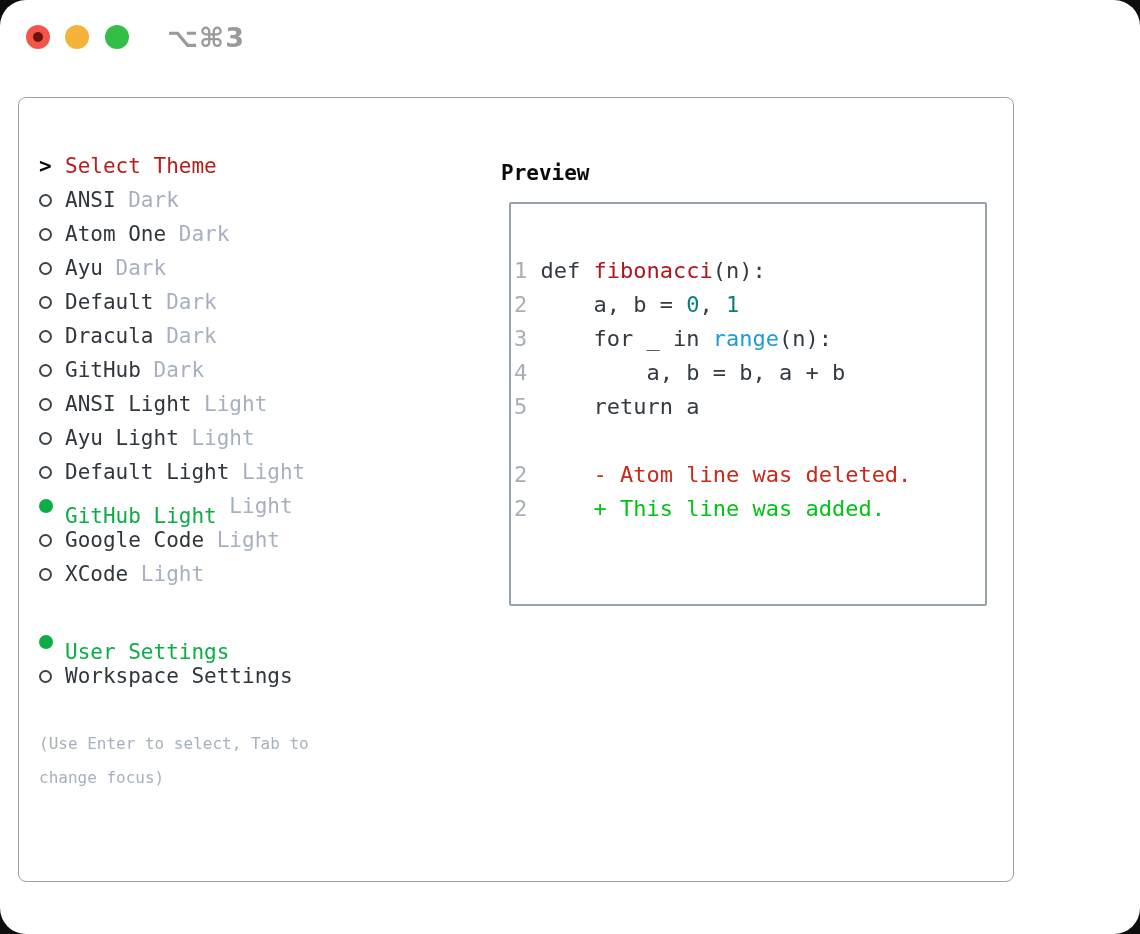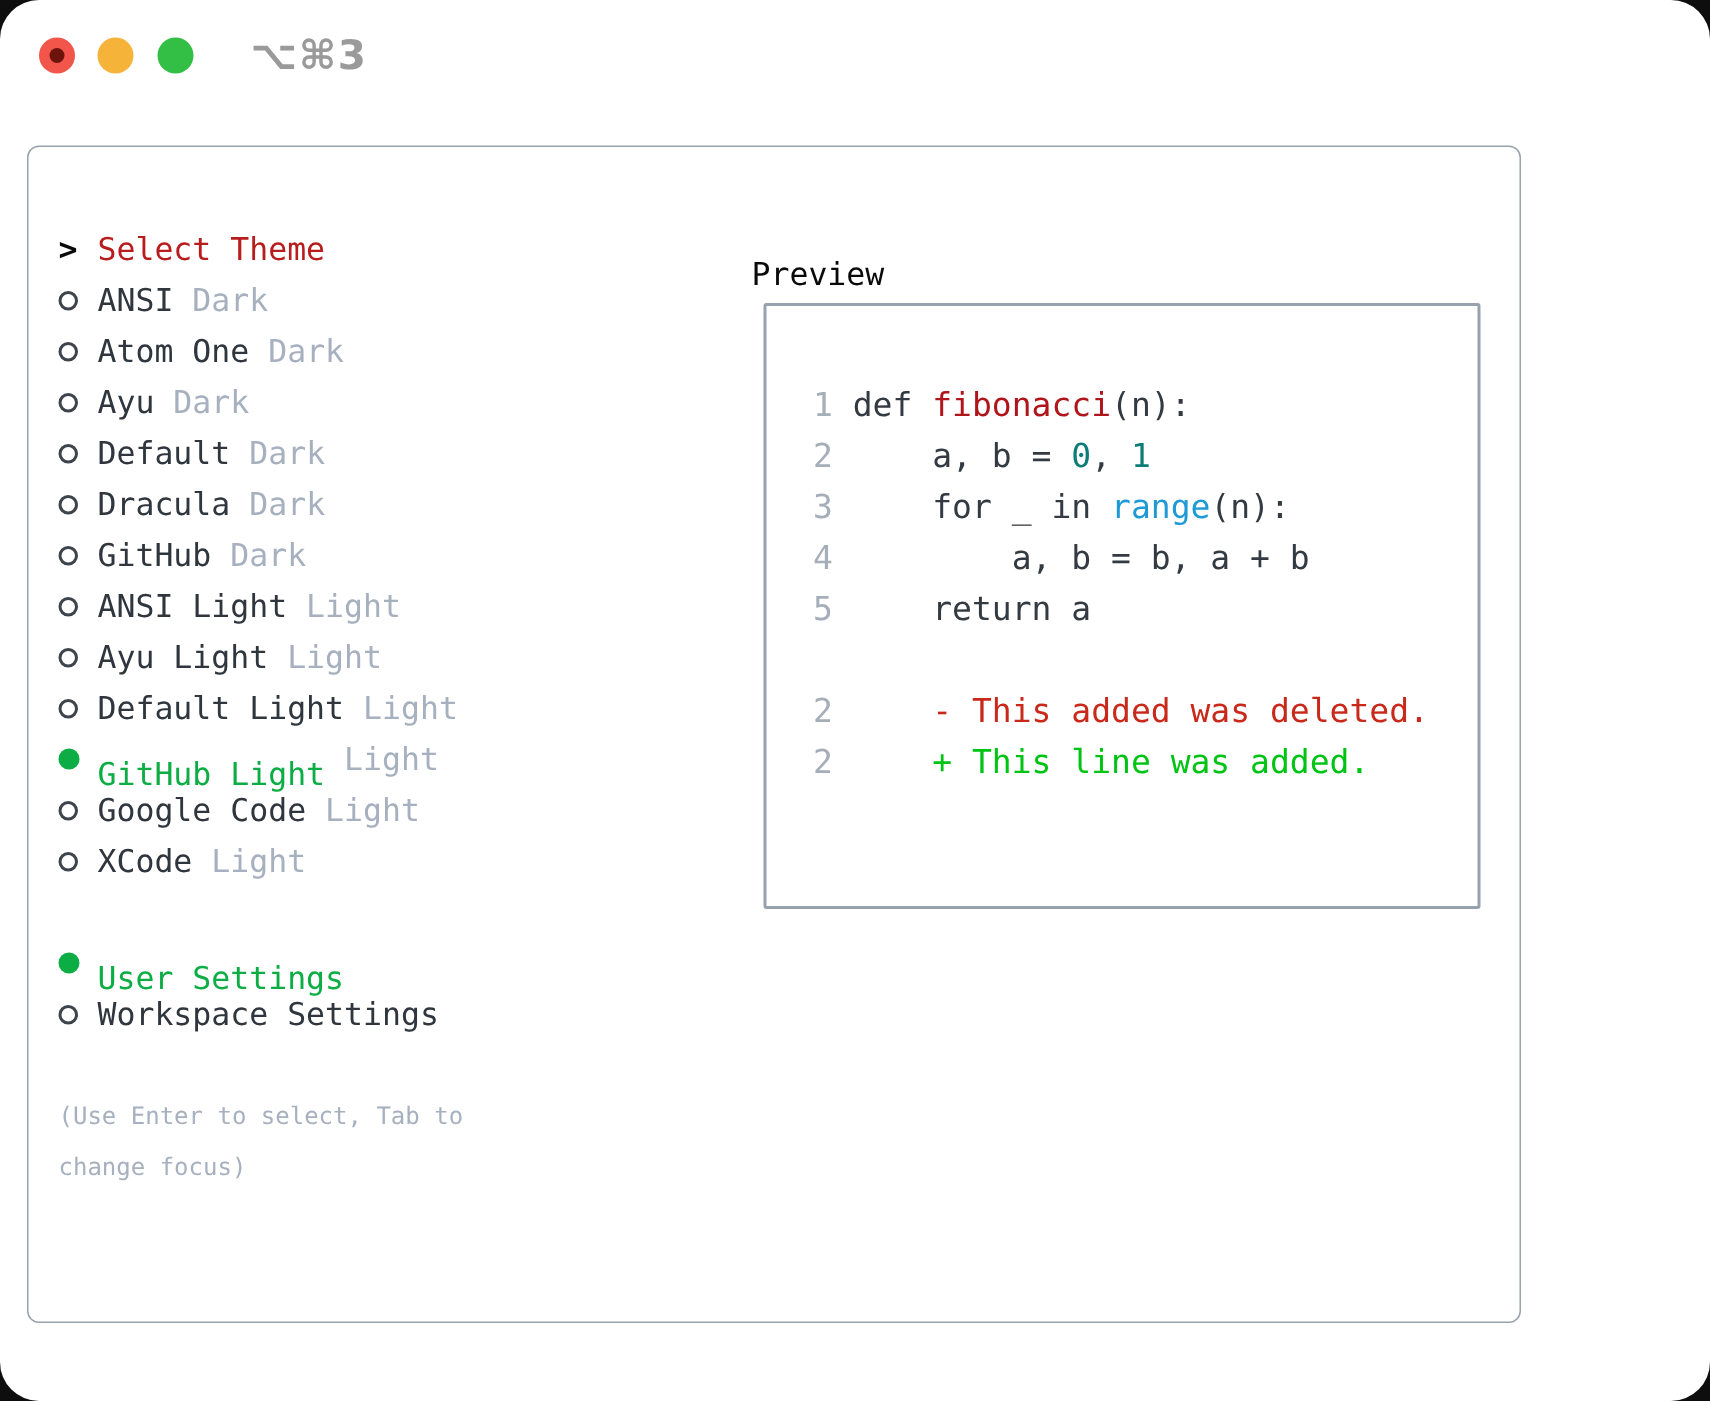--- a/index.html
+++ b/index.html
@@ -44,27 +44,27 @@
     border:2px solid #3d444c;
   }
   .bullet.sel{width:14px;height:14px;border:none;background:var(--accent-selected-green);}
   .item-name{color:#2f363d;}
   .item-name.sel{color:var(--accent-selected-green);margin-top:20px;}
   .item-tag{color:var(--muted-gray);}
   .spacer{height:34px;}
   .help{color:var(--muted-gray);line-height:34px;font-size:16px;}
   
   .preview-header{
-    position:absolute;left:482px;top:68px;height:34px;line-height:34px;
-    font-size:21px;font-weight:normal;color:#0a0a0a;
+    position:absolute;left:482px;top:58px;height:34px;line-height:34px;
+    font-size:21px;font-weight:bold;color:#0a0a0a;
   }
   .preview-box{
     position:absolute;left:490px;top:104px;width:478px;height:404px;
     border:2px solid var(--border-gray);border-radius:2px;box-sizing:border-box;
-    padding:50px 0 0 31px;overflow:hidden;
+    padding:50px 0 0 3px;overflow:hidden;
   }
   .cl{height:34px;line-height:34px;font-size:22px;white-space:pre;}
   .ln{color:var(--line-number-gray);}
   .c-plain{color:var(--code-plain);}
   .c-keyword{color:var(--keyword-dark);}
   .c-function{color:var(--function-red);}
   .c-number{color:var(--number-teal);}
   .c-builtin{color:var(--builtin-blue);}
   .c-context{color:var(--context-gray);}
   .c-deleted{color:var(--deleted-red);}
@@ -125,18 +125,18 @@
 
     <div class="preview-header">Preview</div>
 
     <div class="preview-box" id="preview-box">
         <div class="cl"><span class="ln">1 </span><span class="tk c-keyword">def </span><span class="tk c-function">fibonacci</span><span class="tk c-plain">(n):</span></div>
         <div class="cl"><span class="ln">2 </span><span class="tk c-plain">    a, b = </span><span class="tk c-number">0</span><span class="tk c-plain">, </span><span class="tk c-number">1</span></div>
         <div class="cl"><span class="ln">3 </span><span class="tk c-plain">    for _ in </span><span class="tk c-builtin">range</span><span class="tk c-plain">(n):</span></div>
         <div class="cl"><span class="ln">4 </span><span class="tk c-plain">        a, b = b, a + b</span></div>
         <div class="cl"><span class="ln">5 </span><span class="tk c-plain">    return a</span></div>
         <div class="cl"><span class="ln"> </span></div>
-        <div class="cl"><span class="ln">2 </span><span class="tk c-deleted">    - This added was deleted.</span></div>
+        <div class="cl"><span class="ln">2 </span><span class="tk c-deleted">    - Atom line was deleted.</span></div>
         <div class="cl"><span class="ln">2 </span><span class="tk c-added">    + This line was added.</span></div>
       </div>
 
   </div>
 </div>
 
 </body></html>

